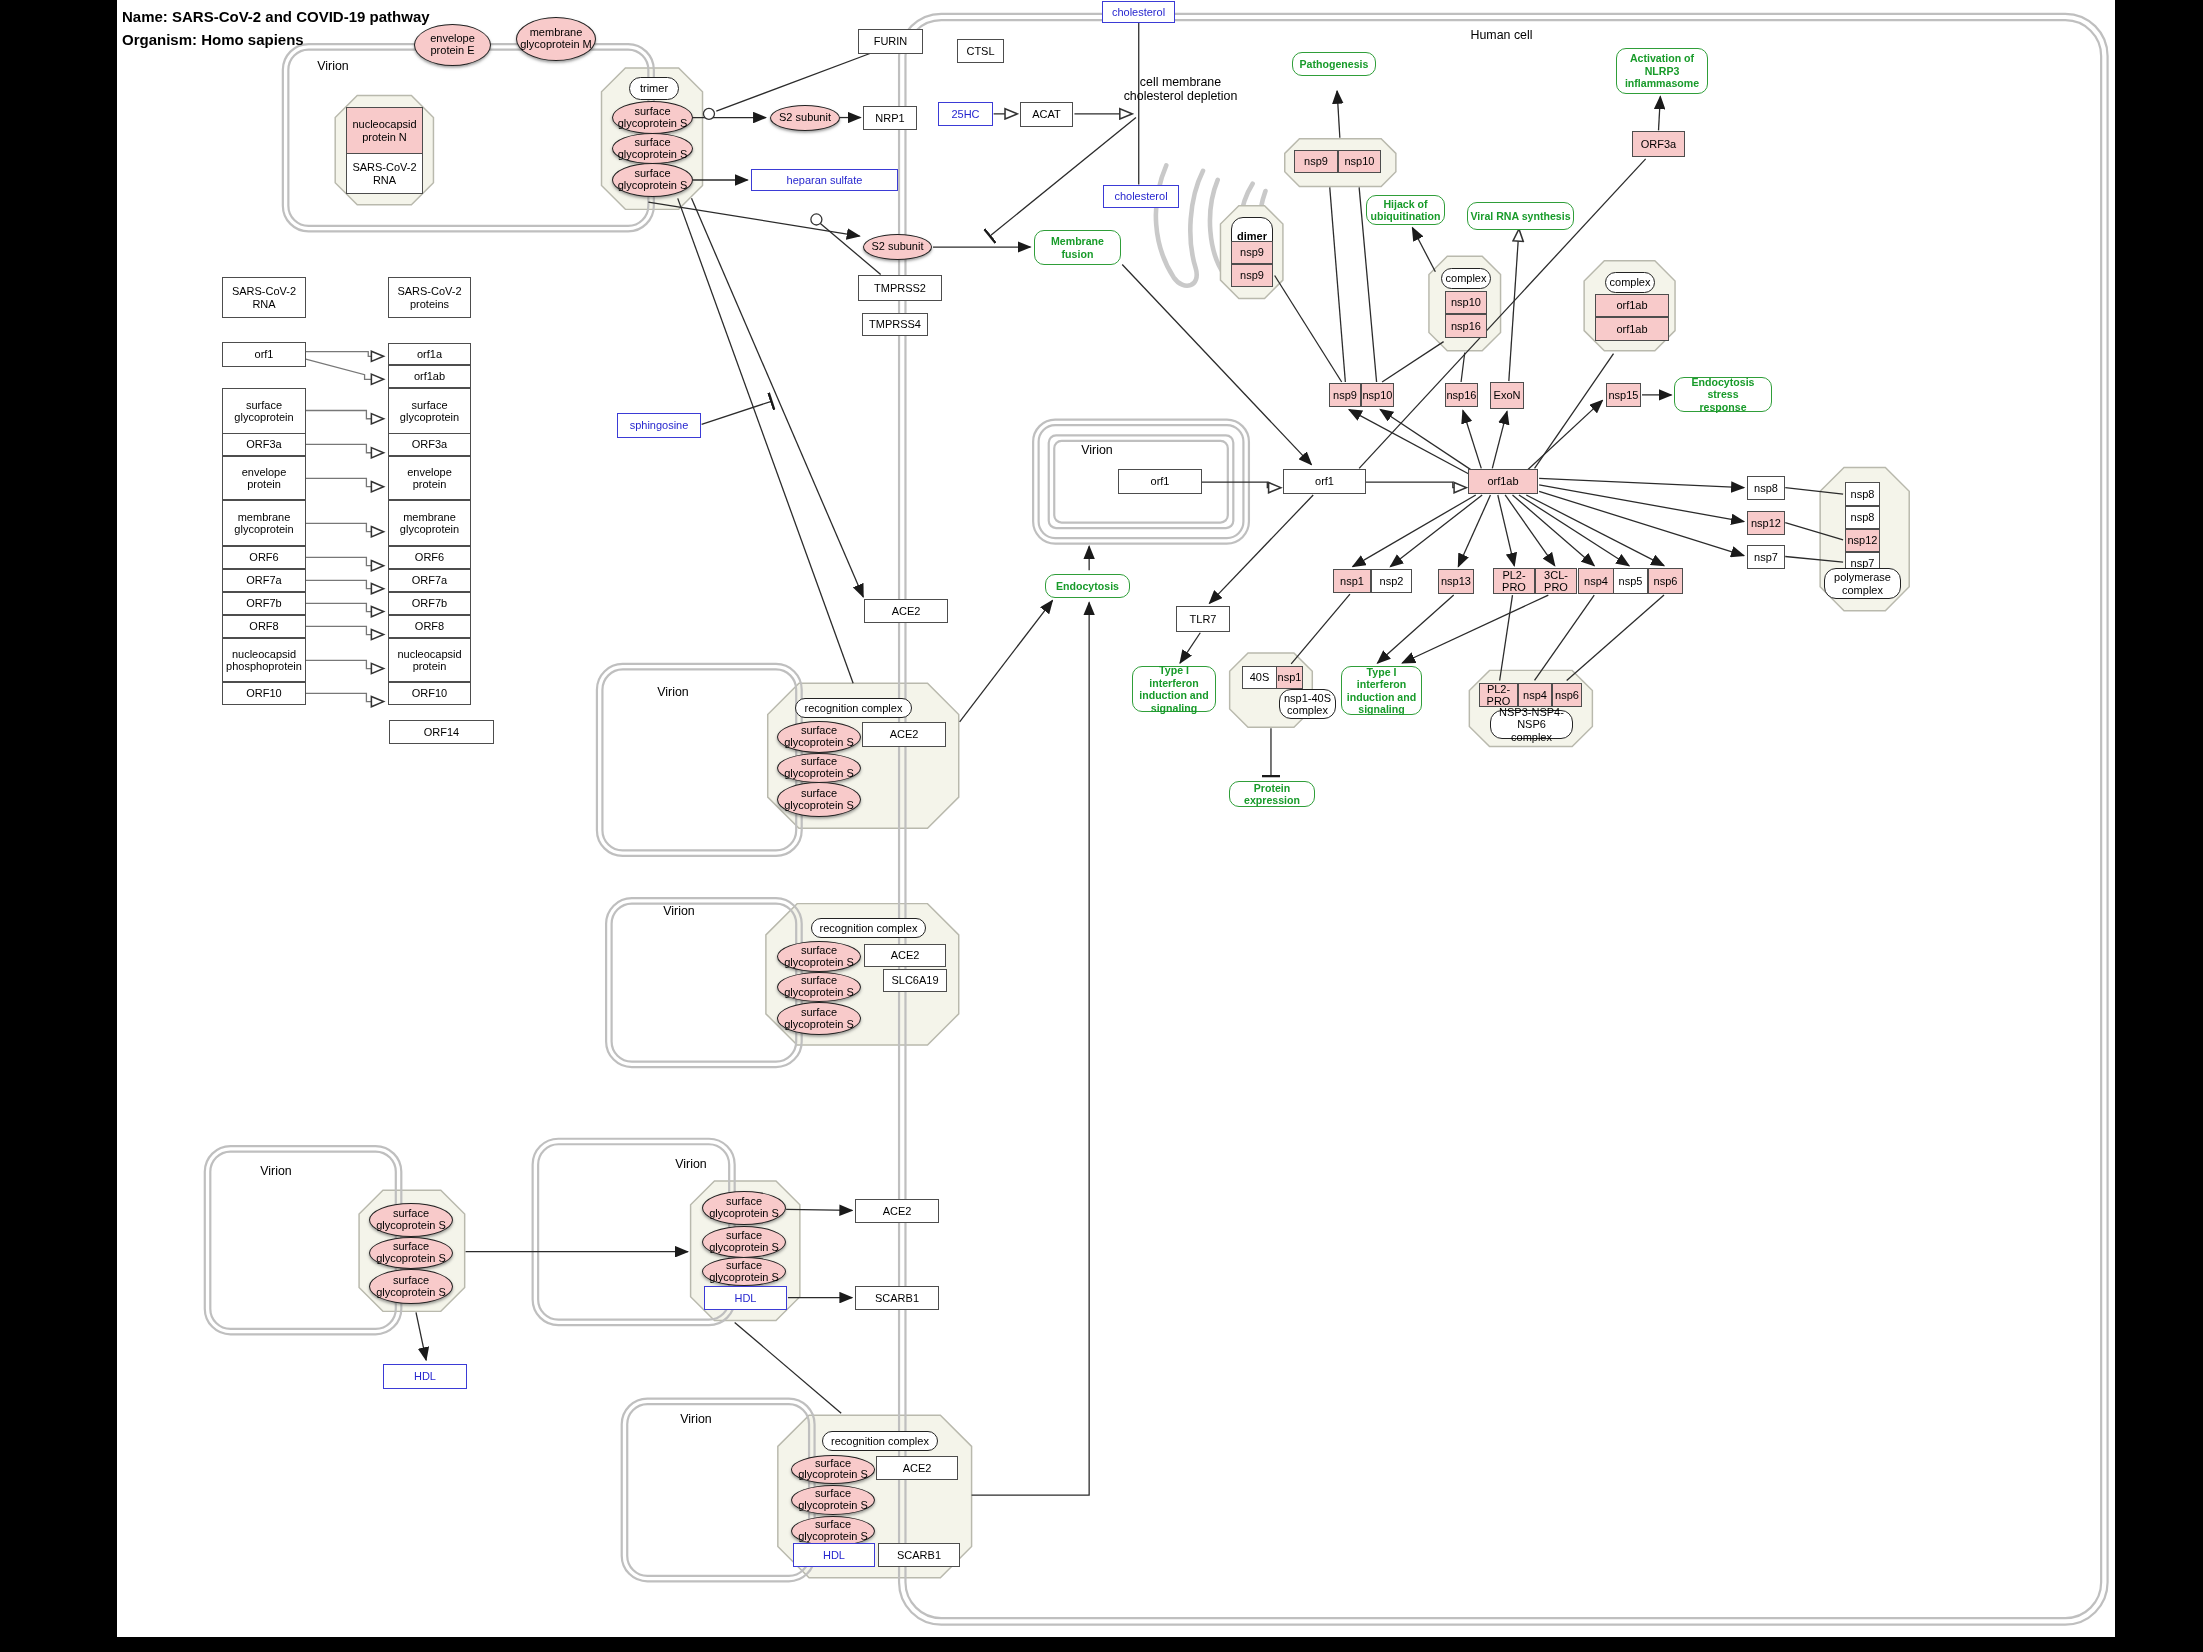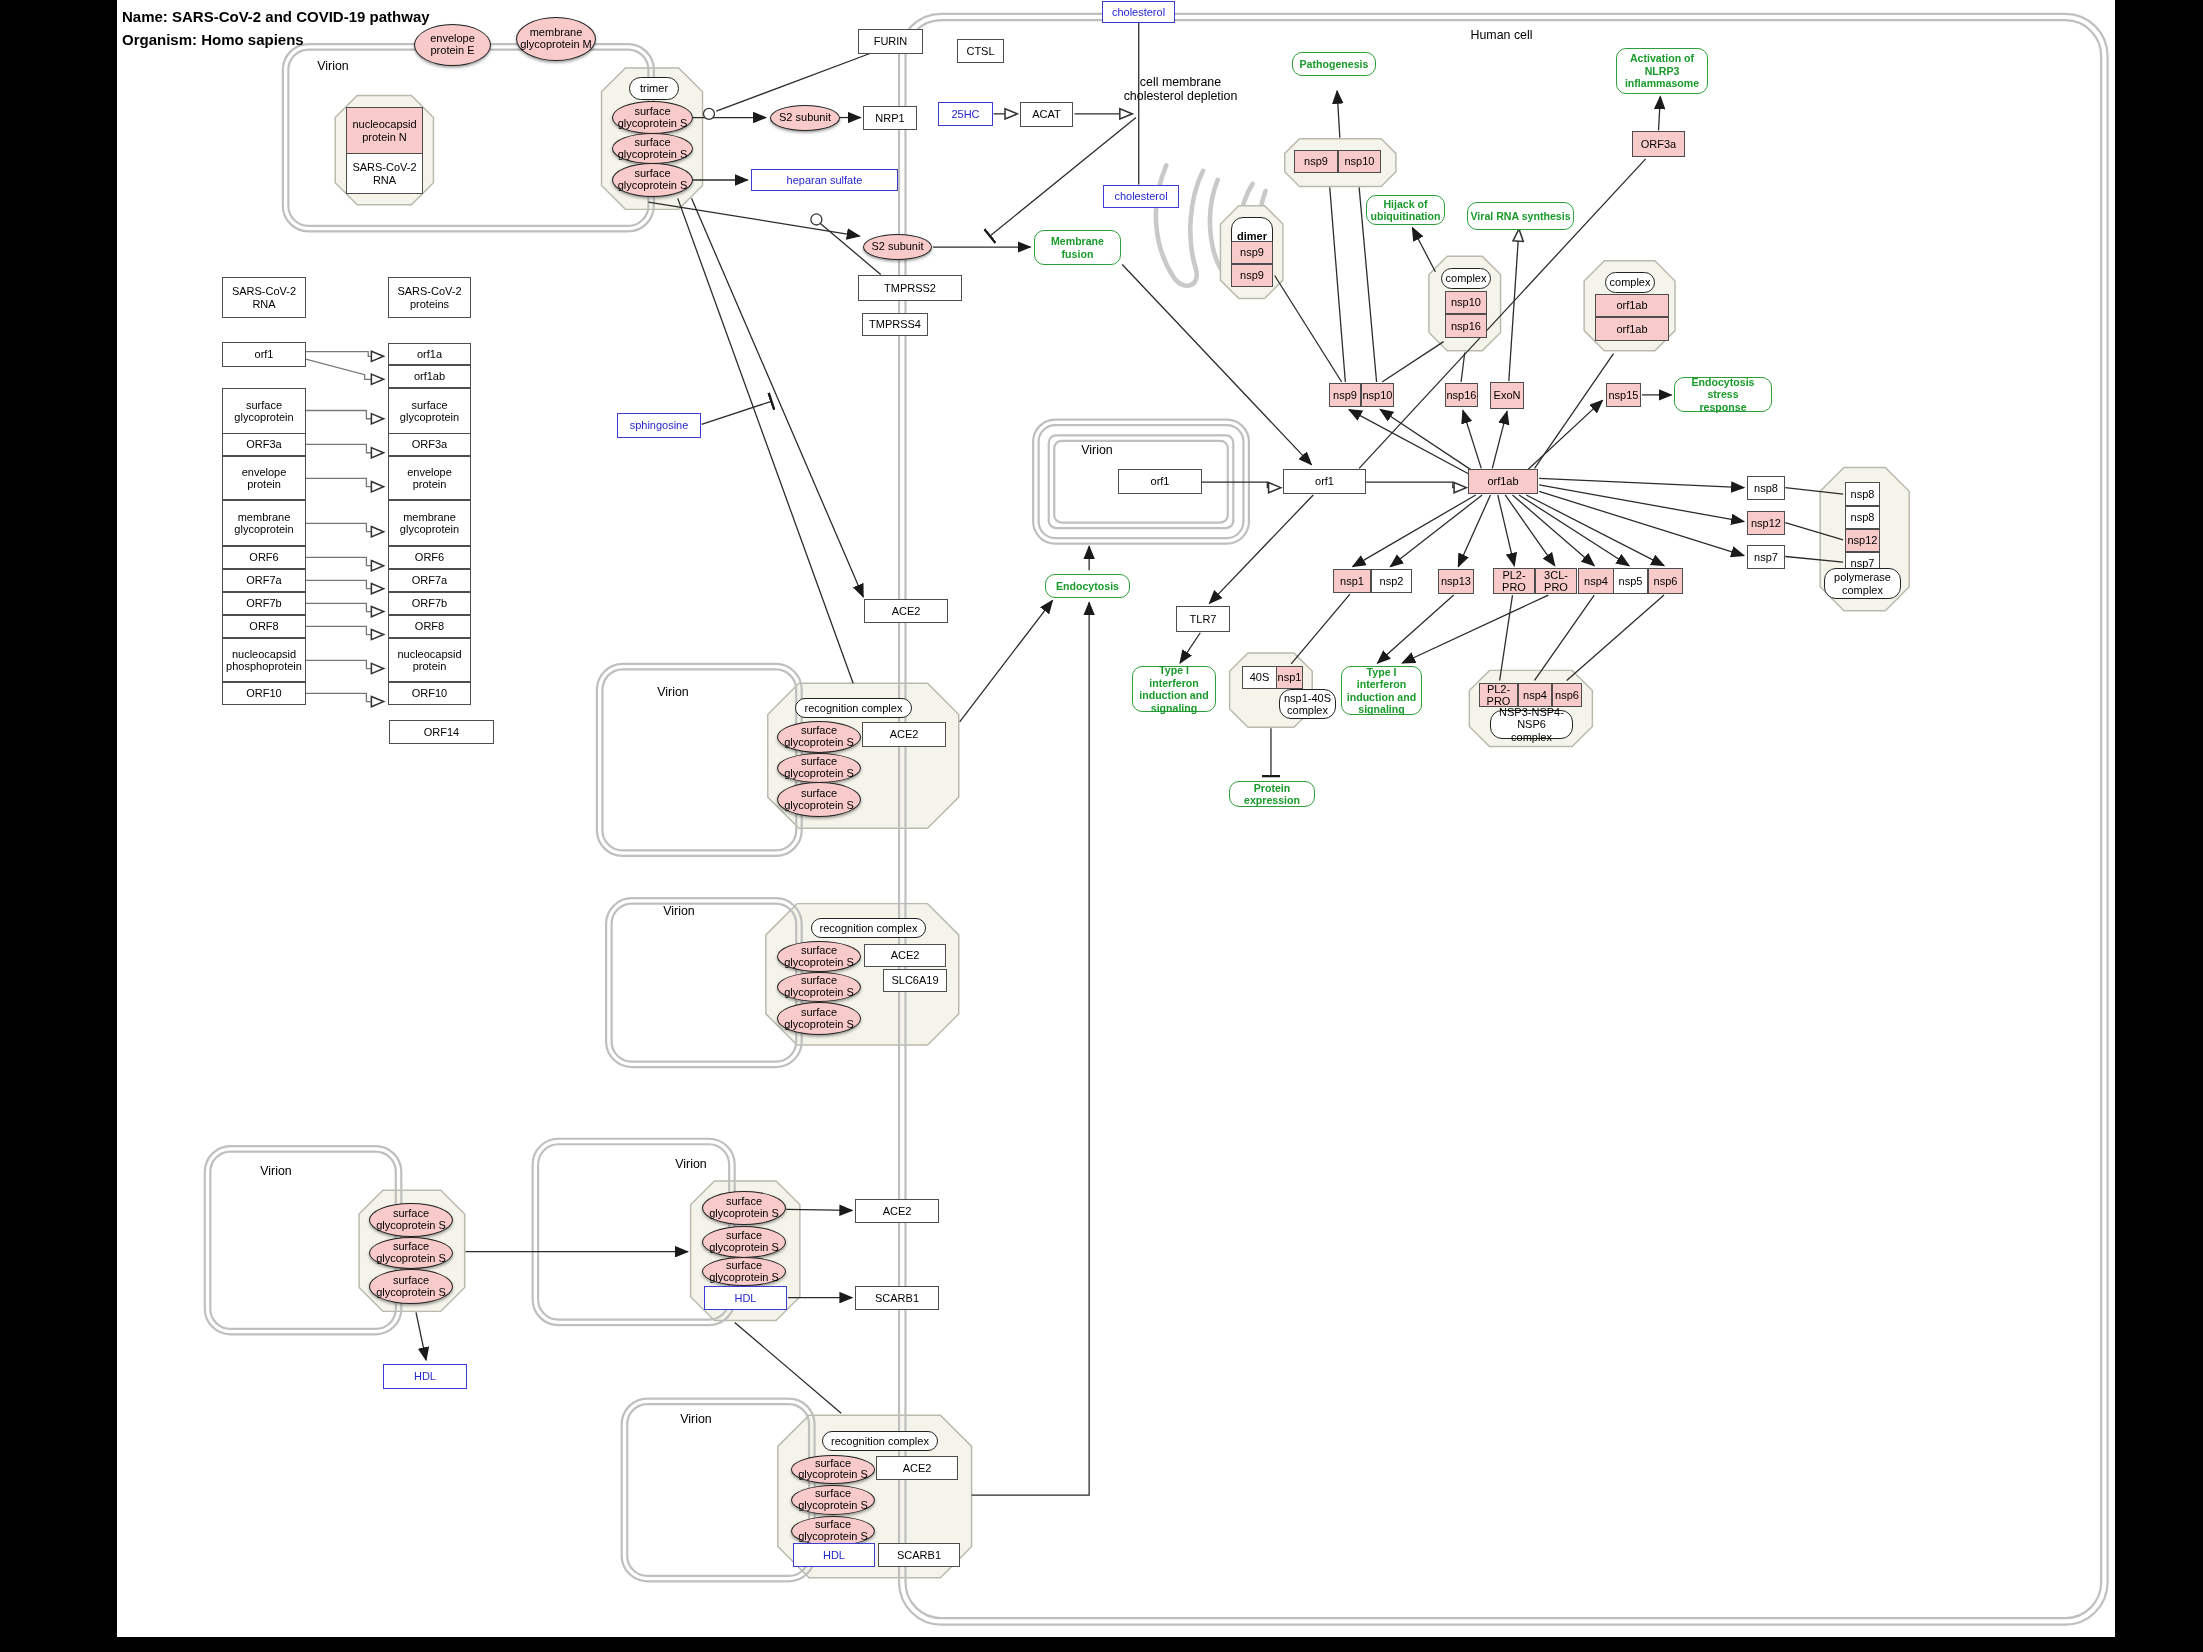--- a/index.html
+++ b/index.html
@@ -178,21 +178,21 @@
       <div class="node met" style="left: 938px; top: 102px; width: 55px; height: 24px;">25HC</div>
       <div class="node gene" style="left: 1020px; top: 102px; width: 53px; height: 25px;">ACAT</div>
       <div class="node text" style="left: 1100px; top: 73px; width: 161px; height: 33px;">cell membrane
 cholesterol depletion</div>
       <div class="node met" style="left: 1102px; top: 0.9px; width: 73px; height: 22px;">cholesterol</div>
       <div class="node met" style="left: 1103px; top: 185px; width: 76px; height: 23px;">cholesterol</div>
       <div class="node met" style="left: 751px; top: 169px; width: 147px; height: 22px;">heparan sulfate</div>
       <div class="node ell" style="left: 863px; top: 234px; width: 69px; height: 26px;">S2 subunit</div>
       <div class="node pathw" style="left: 1034px; top: 230px; width: 87px; height: 35px;">Membrane
 fusion</div>
-      <div class="node gene" style="left: 858px; top: 275px; width: 104px; height: 26px;">TMPRSS2</div>
+      <div class="node gene" style="left: 858px; top: 275px; width: 84px; height: 26px;">TMPRSS2</div>
       <div class="node gene" style="left: 862px; top: 313px; width: 66px; height: 23px;">TMPRSS4</div>
       <div class="node met" style="left: 617px; top: 413px; width: 84px; height: 25px;">sphingosine</div>
       <div class="node gene" style="left: 864px; top: 599px; width: 84px; height: 24px;">ACE2</div>
       <div class="node gene" style="left: 222px; top: 277px; width: 84px; height: 41px;">SARS-CoV-2
 RNA</div>
       <div class="node gene" style="left: 388px; top: 277px; width: 83px; height: 41px;">SARS-CoV-2
 proteins</div>
       <div class="node gene" style="left: 222px; top: 342px; width: 84px; height: 25px;">orf1</div>
       <div class="node gene" style="left: 388px; top: 343px; width: 83px; height: 22px;">orf1a</div>
       <div class="node gene" style="left: 388px; top: 365px; width: 83px; height: 23px;">orf1ab</div>

